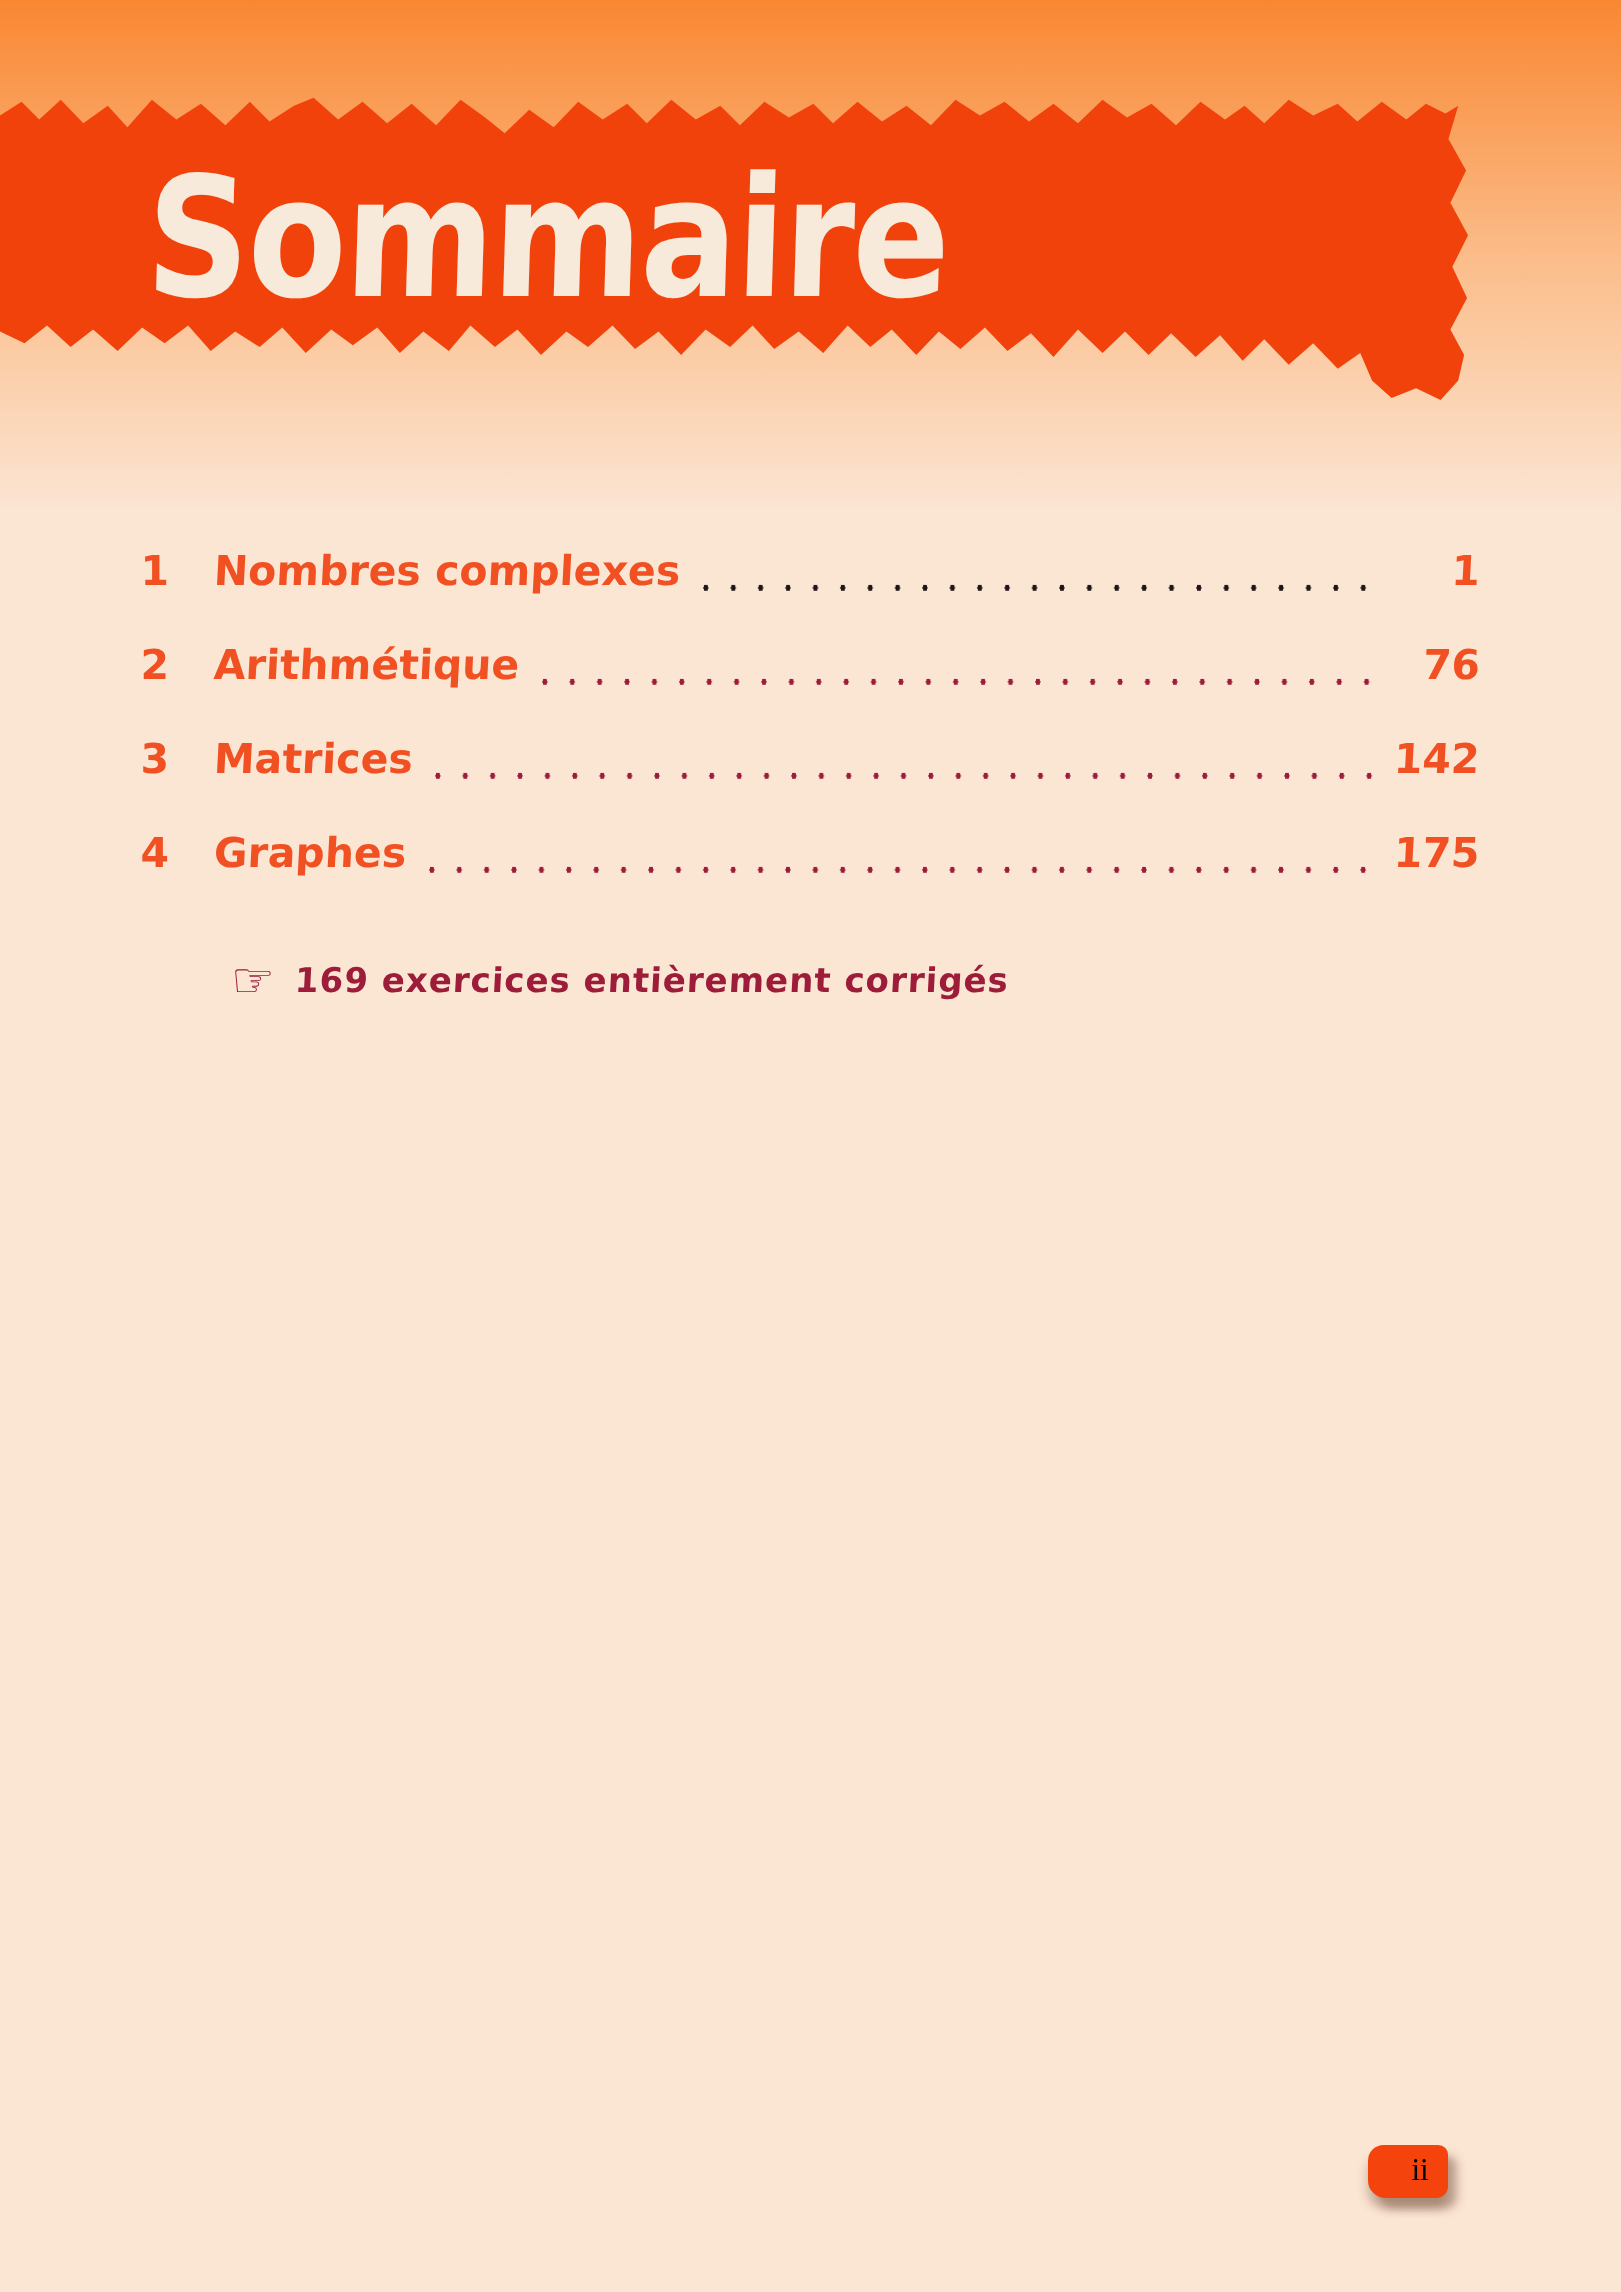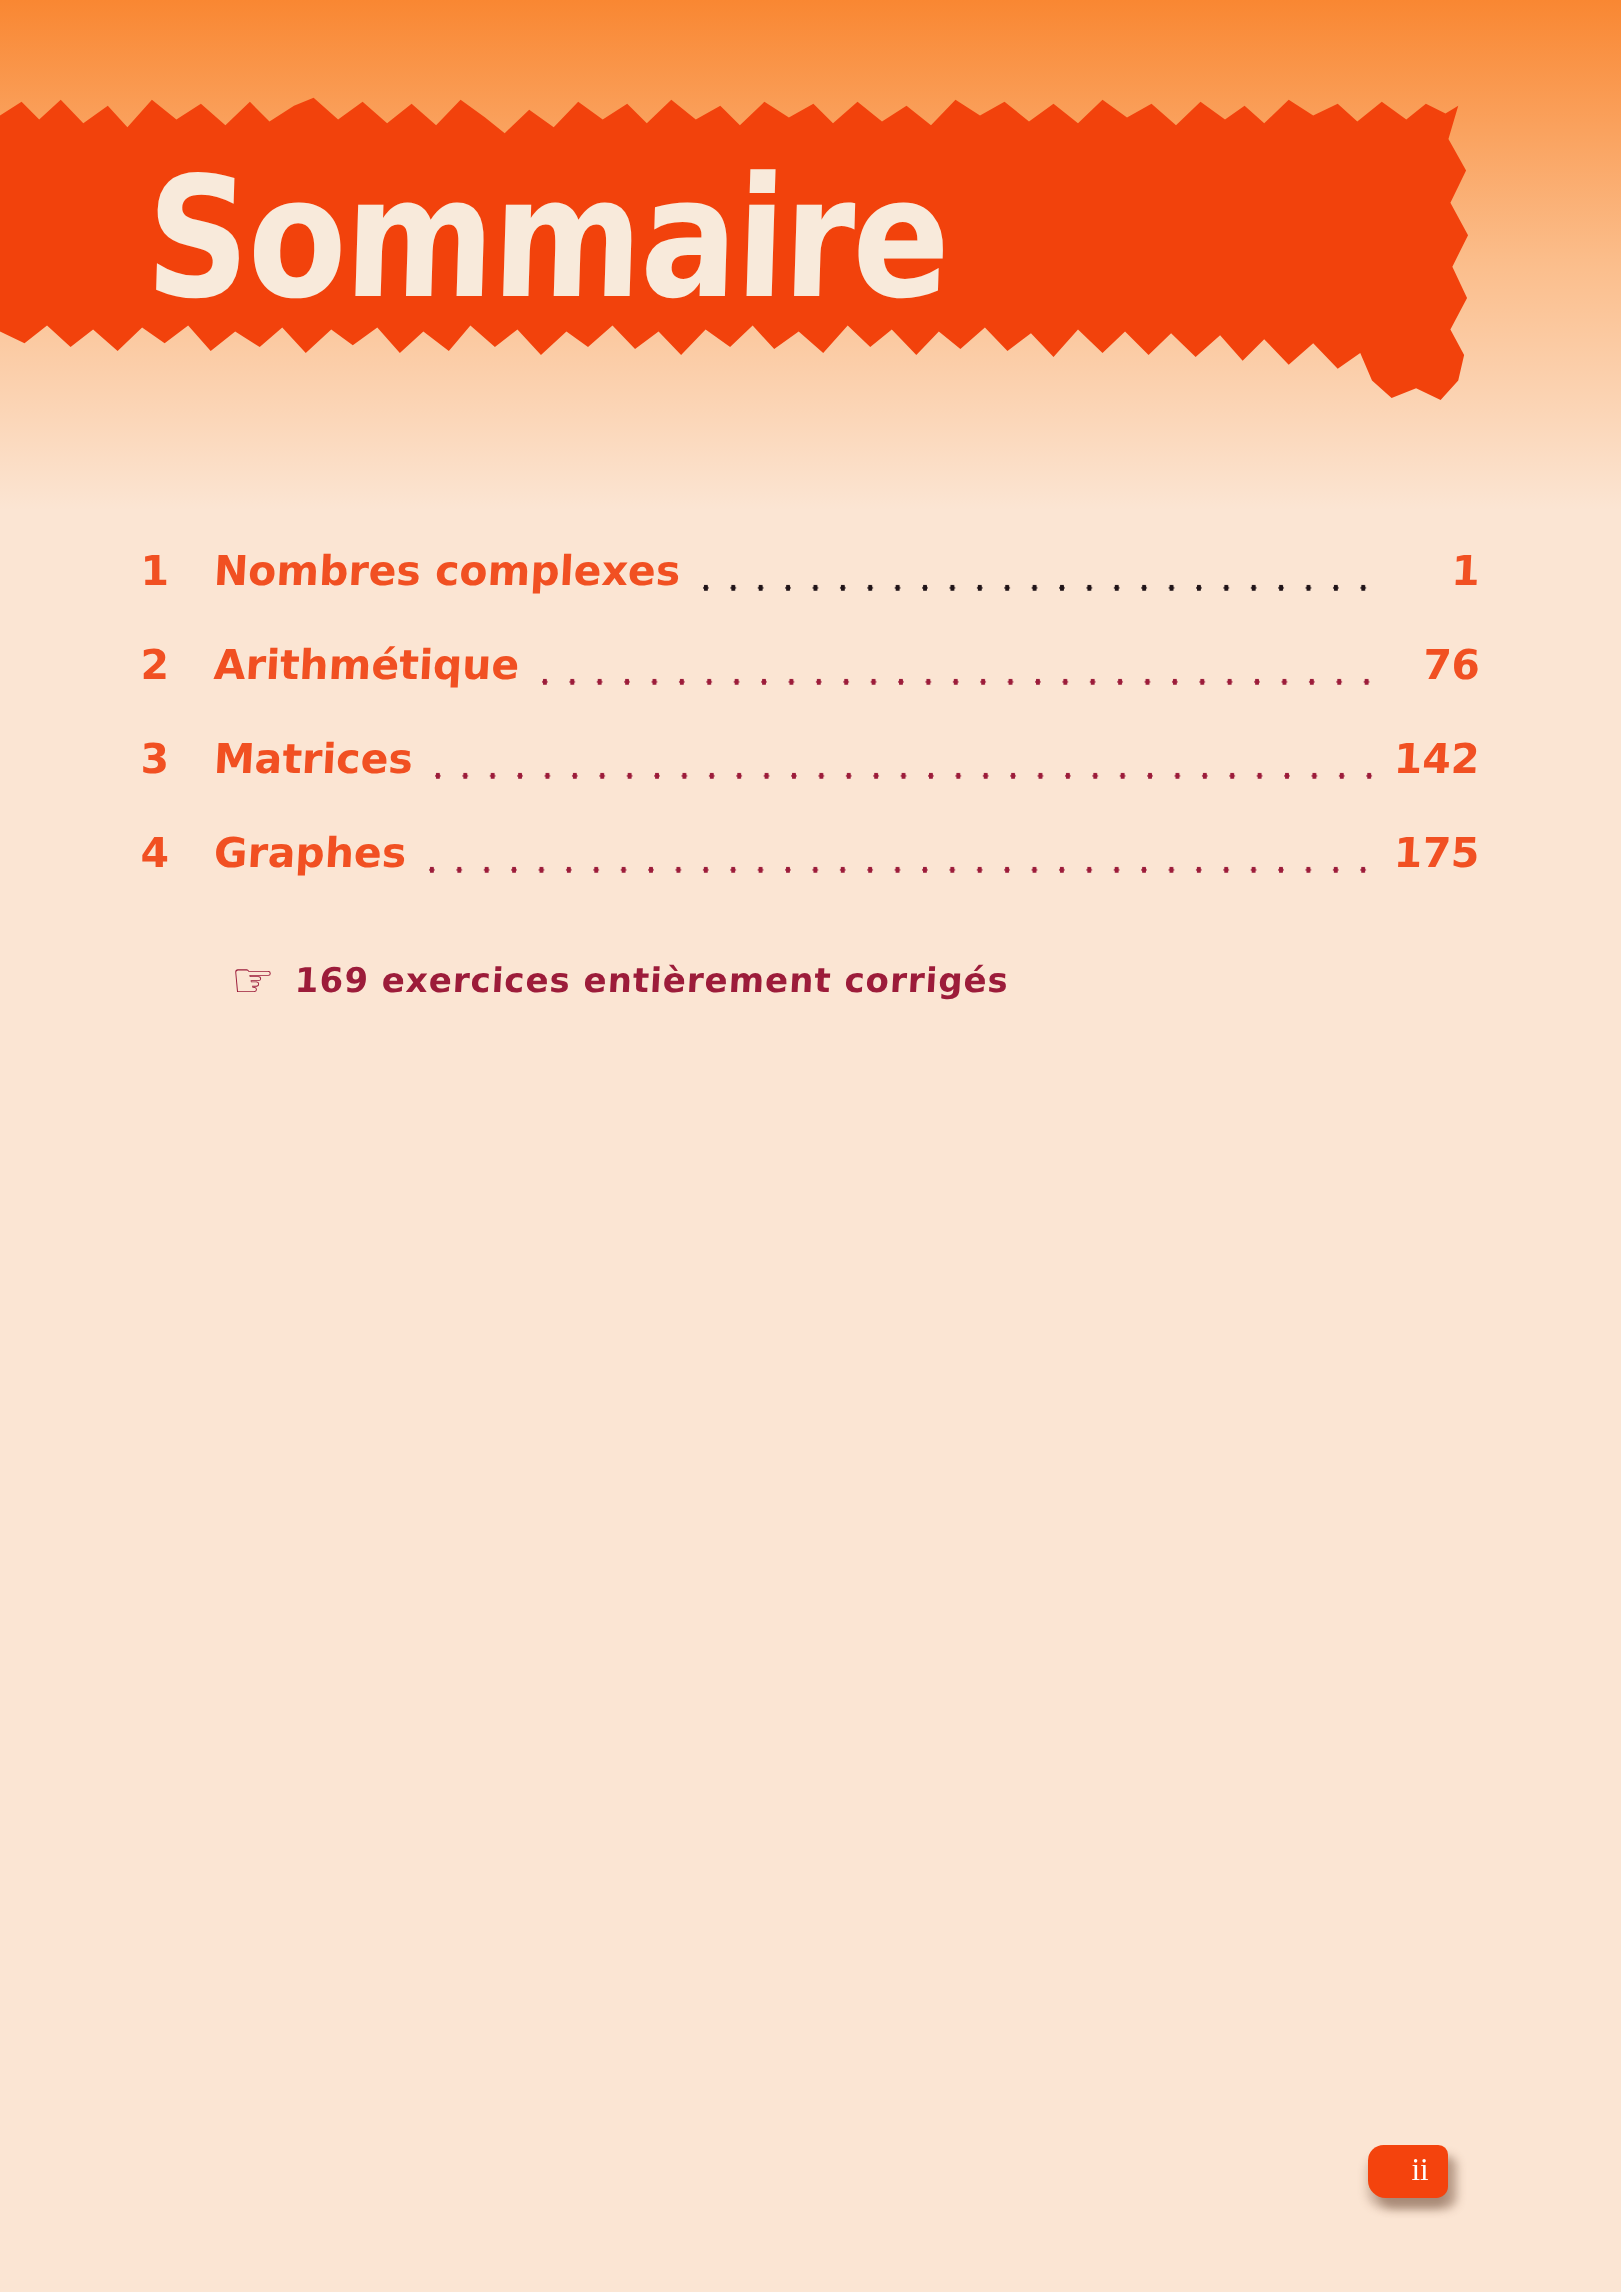--- a/index.html
+++ b/index.html
@@ -113,21 +113,21 @@
     border-radius: 15.7px 9.8px 11.8px 17.6px;
     box-shadow: 8.8px 10.8px 9.8px rgba(110, 75, 55, 0.45),
                 -2px 10.8px 8.8px rgba(110, 75, 55, 0.25);
     display: flex;
     align-items: center;
     justify-content: center;
   }
   .badge-text {
     font-family: "Liberation Serif", serif;
     font-size: 31px;
-    color: #ffffff;
+    color: #000000;
     line-height: 1;
     padding-bottom: 3.9px;
     margin-left: 24px;
   }
 </style>
 </head>
 <body style="--page-bg: #FBE5D3;">
 
 <div class="header-gradient" style="--grad-top: #F98732;"></div>
 

